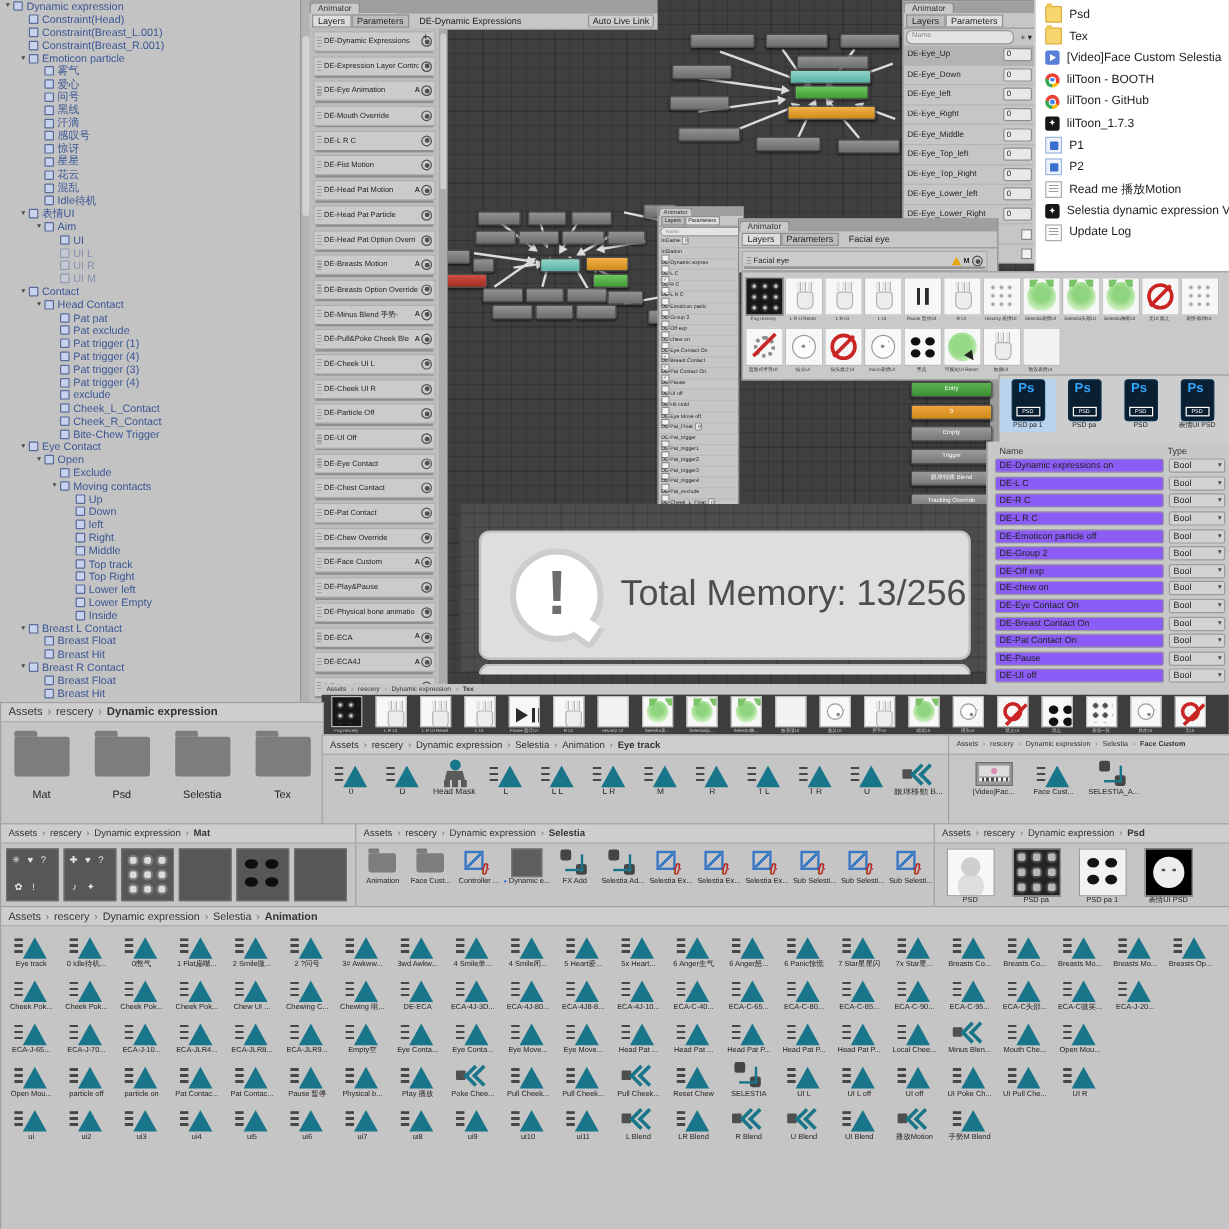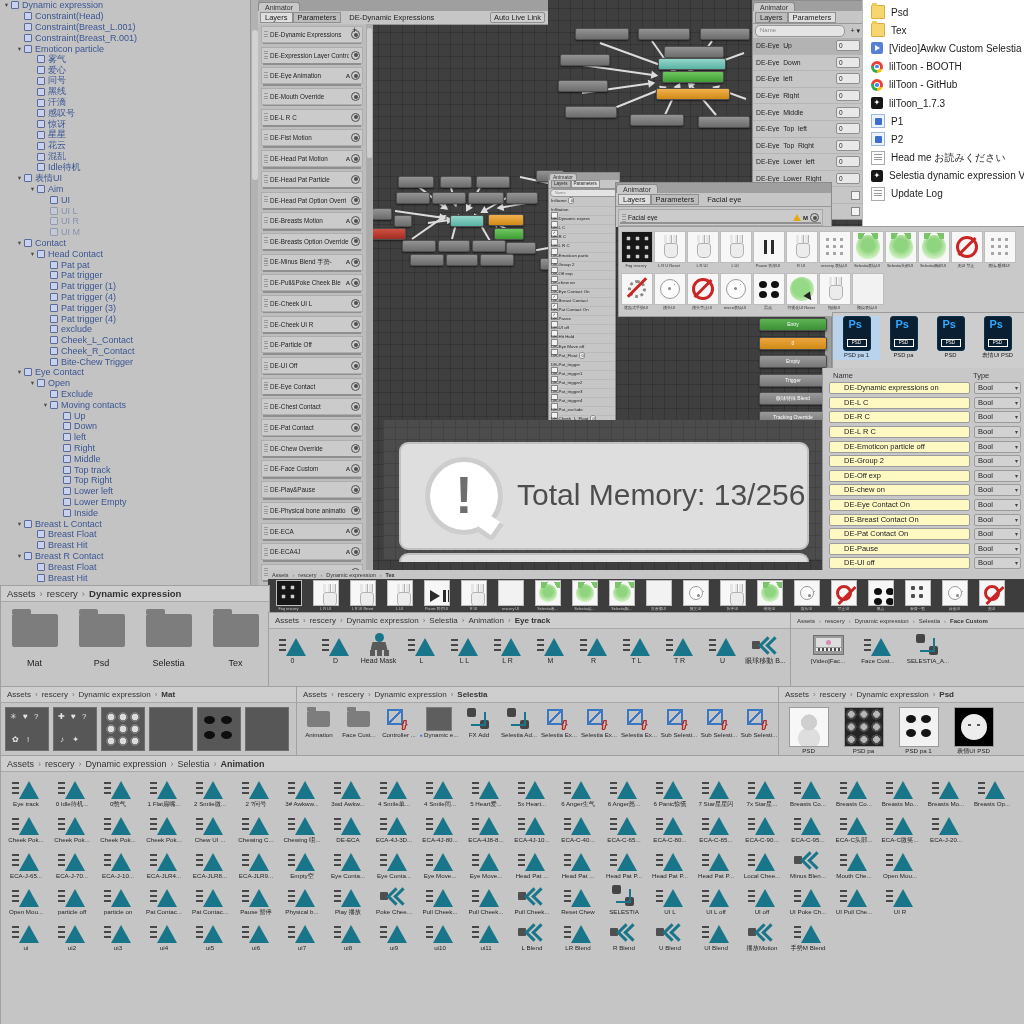--- a/index.html
+++ b/index.html
@@ -122,21 +122,21 @@
 .pcell.sel{background:#b9d3ec}
 .psic{display:block;width:26px;height:33px;margin:0 auto;background:#0a1f31;border-radius:3px;position:relative;border:1px solid #09304d}
 .psic::before{content:"Ps";position:absolute;top:1px;left:5px;color:#31a8ff;font-weight:bold;font-size:11px}
 .psic::after{content:"PSD";position:absolute;left:3px;right:3px;bottom:3px;border:1px solid #fff;color:#fff;font-size:4.5px;line-height:6px;text-align:center}
 .plbl{display:block;font-size:5.8px;line-height:9px;color:#222;white-space:nowrap;overflow:hidden}
 
 .ptab{left:822px;top:368px;width:202px;height:214px;background:#c8c8c8;border-left:1px solid #949494;font-size:7.5px;overflow:hidden}
 .pthead{display:flex;padding:3px 6px 1px 10px;color:#333}
 .pthead .tn{flex:1}.pthead .tt{width:46px}
 .ptr{display:flex;align-items:center;height:14.6px;padding:0 4px 0 6px;gap:4px}
-.ptr .nb{flex:1;height:10px;background:#fef9c3;border:1px solid #9b9b9b;border-radius:2px;line-height:10px;padding-left:14px;white-space:nowrap;overflow:hidden}
+.ptr .nb{flex:1;height:10px;background:#8b5cf6;border:1px solid #9b9b9b;border-radius:2px;line-height:10px;padding-left:3px;white-space:nowrap;overflow:hidden}
 .ptr .tb{width:42px;height:10px;background:#d2d2d2;border:1px solid #9b9b9b;border-radius:2px;line-height:10px;padding-left:3px;position:relative}
 .ptr .tb::after{content:"▾";position:absolute;right:2px;top:0;font-size:6px;color:#444}
 .ptfoot{display:flex;align-items:center;gap:4px;margin:3px 4px;height:14px;background:#d4d4d4;border:1px solid #a5a5a5;border-radius:3px;padding:0 4px;font-size:6.8px}
 .bang{width:9px;height:9px;border-radius:50%;border:1px solid #6f6f6f;color:#6f6f6f;font-size:7px;line-height:9px;text-align:center;font-weight:bold;flex:none}
 
 .dwrap{left:383px;top:420px;width:439px;height:140px;background:#4c4c4c;background-image:repeating-linear-gradient(0deg,rgba(0,0,0,.12) 0 1px,transparent 1px 12px),repeating-linear-gradient(90deg,rgba(0,0,0,.12) 0 1px,transparent 1px 12px)}
 .dlg{position:absolute;left:16px;top:22px;width:406px;height:104px;background:#dedede;border:2px solid #c0c0c0;border-radius:9px}
 .dlg2{position:absolute;left:16px;top:133px;width:406px;height:7px;background:#dedede;border:2px solid #c0c0c0;border-bottom:none;border-radius:9px 9px 0 0}
 .bub{position:absolute;left:24px;top:13px;width:68px;height:68px;background:#fff;border:5px solid #cdcdcd;border-radius:50%;text-align:center}
 .bub::after{content:"";position:absolute;right:-2px;bottom:-8px;width:16px;height:16px;background:#fff;border-right:5px solid #cdcdcd;border-bottom:5px solid #cdcdcd;transform:rotate(35deg);border-radius:0 0 6px 0}
@@ -422,21 +422,21 @@
 
       <div class="hrow l3">
         <span class="harr"></span>
         <span class="hcube"></span>
         <span class="hlbl">Pat pat</span>
       </div>
 
       <div class="hrow l3">
         <span class="harr"></span>
         <span class="hcube"></span>
-        <span class="hlbl">Pat trigger</span>
+        <span class="hlbl">Pat exclude</span>
       </div>
 
       <div class="hrow l3">
         <span class="harr"></span>
         <span class="hcube"></span>
         <span class="hlbl">Pat trigger (1)</span>
       </div>
 
       <div class="hrow l3">
         <span class="harr"></span>
@@ -1116,21 +1116,21 @@
         <span>Psd</span>
       </div>
 
       <div class="erow">
         <span class="ei folder"></span>
         <span>Tex</span>
       </div>
 
       <div class="erow">
         <span class="ei video"></span>
-        <span>[Video]Awkw Custom Selestia</span>
+        <span>[Video]Face Custom Selestia</span>
       </div>
 
       <div class="erow">
         <span class="ei chrome"></span>
         <span>lilToon - BOOTH</span>
       </div>
 
       <div class="erow">
         <span class="ei chrome"></span>
         <span>lilToon - GitHub</span>
@@ -1146,21 +1146,21 @@
         <span>P1</span>
       </div>
 
       <div class="erow">
         <span class="ei pfile"></span>
         <span>P2</span>
       </div>
 
       <div class="erow">
         <span class="ei txt"></span>
-        <span>Head me お読みください</span>
+        <span>Read me 播放Motion</span>
       </div>
 
       <div class="erow">
         <span class="ei pkg"></span>
         <span>Selestia dynamic expression Ver.2.01</span>
       </div>
 
       <div class="erow">
         <span class="ei txt"></span>
         <span>Update Log</span>

